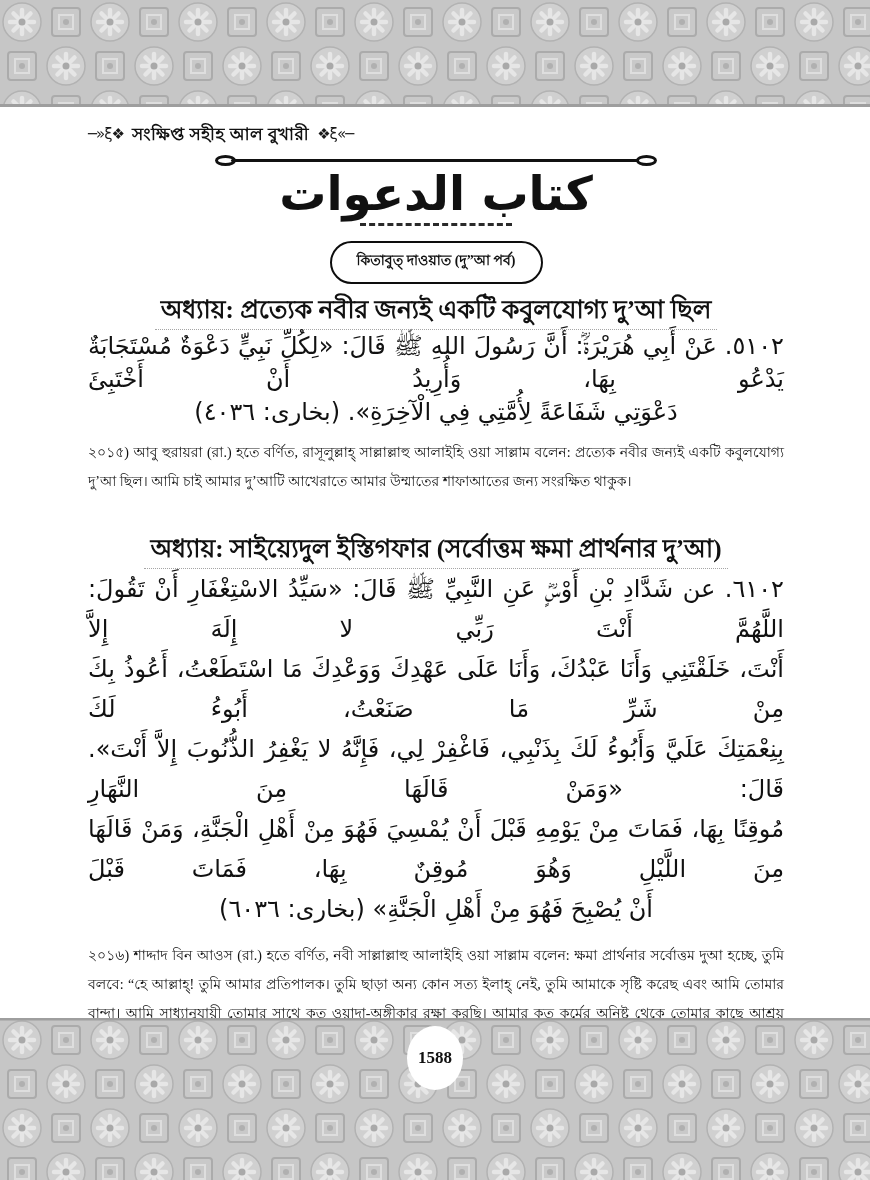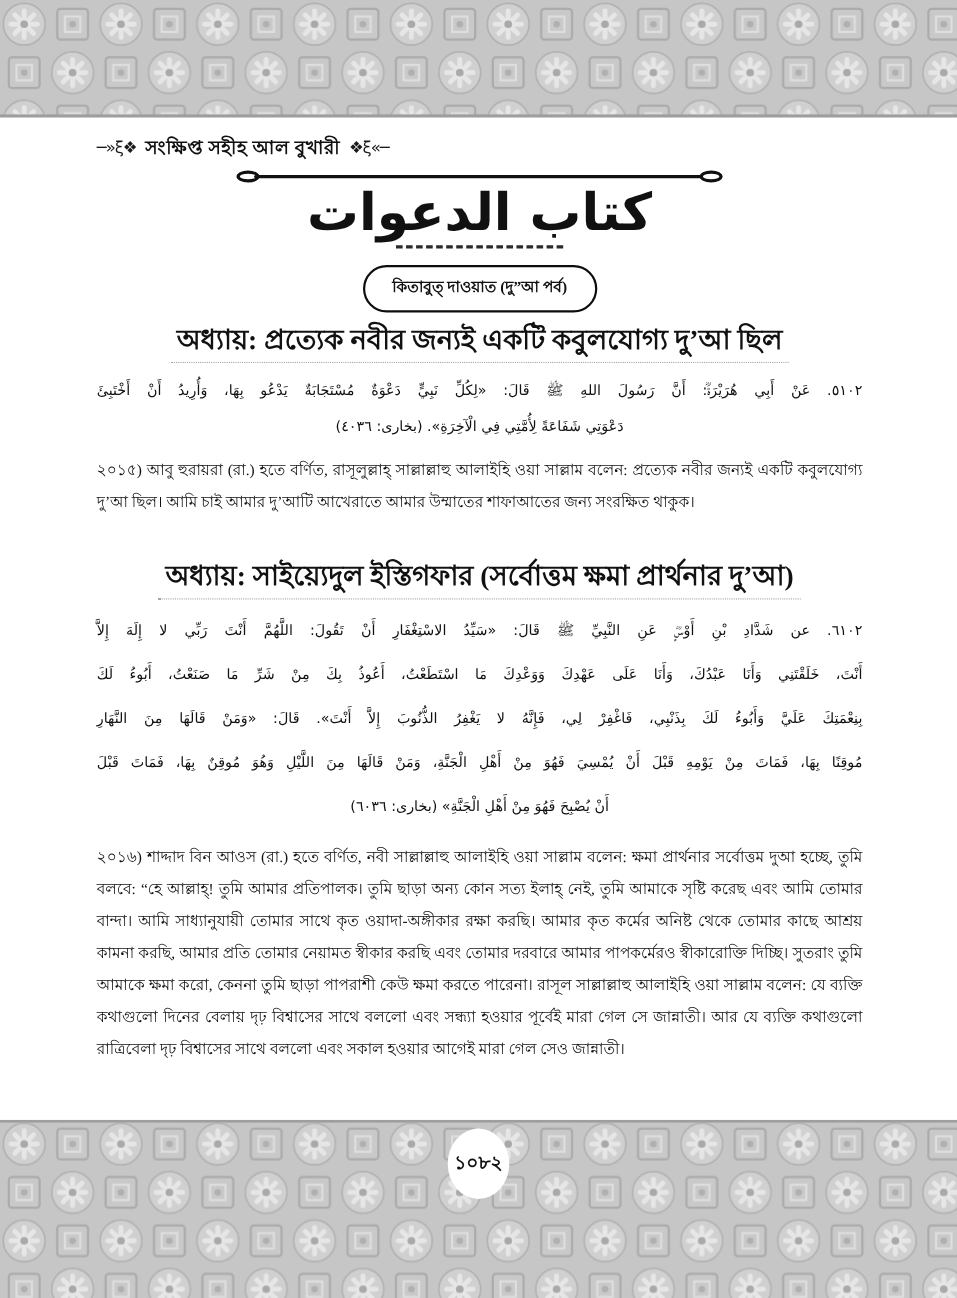--- a/index.html
+++ b/index.html
@@ -49,21 +49,21 @@
   .section-box{
     display:table;margin:15px auto 0 auto;
     border:2.5px solid #0d0d0d;border-radius:22px;
     padding:6px 25px 9px 25px;
     font-size:14px;font-weight:bold;
   }
 
   .chapter-heading{text-align:center;margin-top:13px;font-size:25px;font-weight:bold;line-height:25px;}
   .chapter-heading .hu{display:inline-block;border-bottom:1px dotted #a5a5a5;padding:0 6px 7px 6px;}
 
-  .hadith-arabic{margin-top:9px;font-size:13px;line-height:33px;}
+  .hadith-arabic{font-size:24px;line-height:33px;}
   .ar-line{direction:rtl;text-align:justify;text-align-last:justify;}
   .ar-line.last{text-align-last:center;}
 
   .translation{
     margin-top:9px;
     font-size:14px;line-height:29px;
     text-align:justify;
   }
   .t2{margin-top:12px;}
   .gap{height:13px;}
@@ -121,21 +121,21 @@
     <rect width="870" height="105" fill="url(#tile)"></rect>
     <rect y="104" width="870" height="3" fill="#9e9e9e"></rect>
   </svg>
 
   <svg class="band band-bottom" width="870" height="162">
     <rect y="2" width="870" height="160" fill="url(#tile)"></rect>
     <rect y="0" width="870" height="2.5" fill="#9e9e9e"></rect>
   </svg>
 
   <div class="page-number-circle">
-    <span>১০৮২</span>
+    <span>1588</span>
   </div>
 
   <div class="content">
     <div class="inner">
 
       <div class="header-line">
         <span class="ornament">─»ξ❖</span><span class="header-title">সংক্ষিপ্ত সহীহ আল বুখারী</span><span class="ornament">❖ξ«─</span>
       </div>
 
       <div class="deco-rule">

